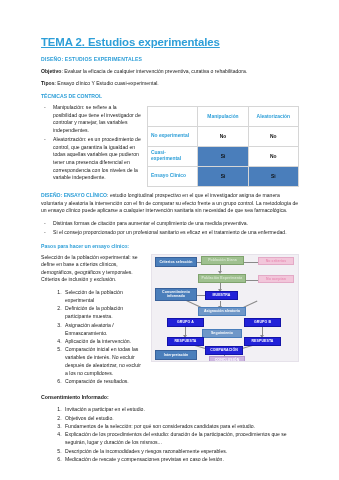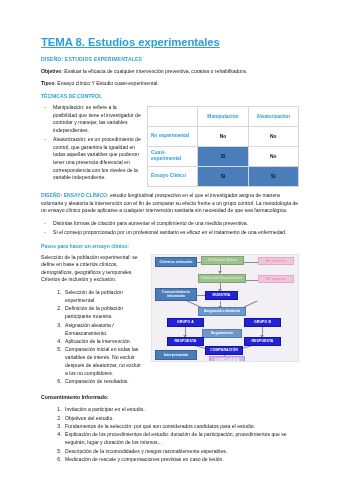--- a/index.html
+++ b/index.html
@@ -210,21 +210,21 @@
     height: 1px;
     background: #8a8a8a;
     transform-origin: 0 0;
   }
 </style>
 </head>
 <body>
 
 <div class="page">
 
-  <h1 class="doc-title">TEMA 8. Estudios experimentales</h1>
+  <h1 class="doc-title">TEMA 2. Estudios experimentales</h1>
 
   <div class="sub-head">DISEÑO: ESTUDIOS EXPERIMENTALES</div>
 
   <p class="para"><b>Objetivo</b><span>: Evaluar la eficacia de cualquier intervención preventiva, curativa o rehabilitadora.</span></p>
 
   <p class="para"><b>Tipos</b><span>: Ensayo clínico Y Estudio cuasi-experimental.</span></p>
 
   <div class="sect-head">TÉCNICAS DE CONTROL</div>
 
   <div class="row">

